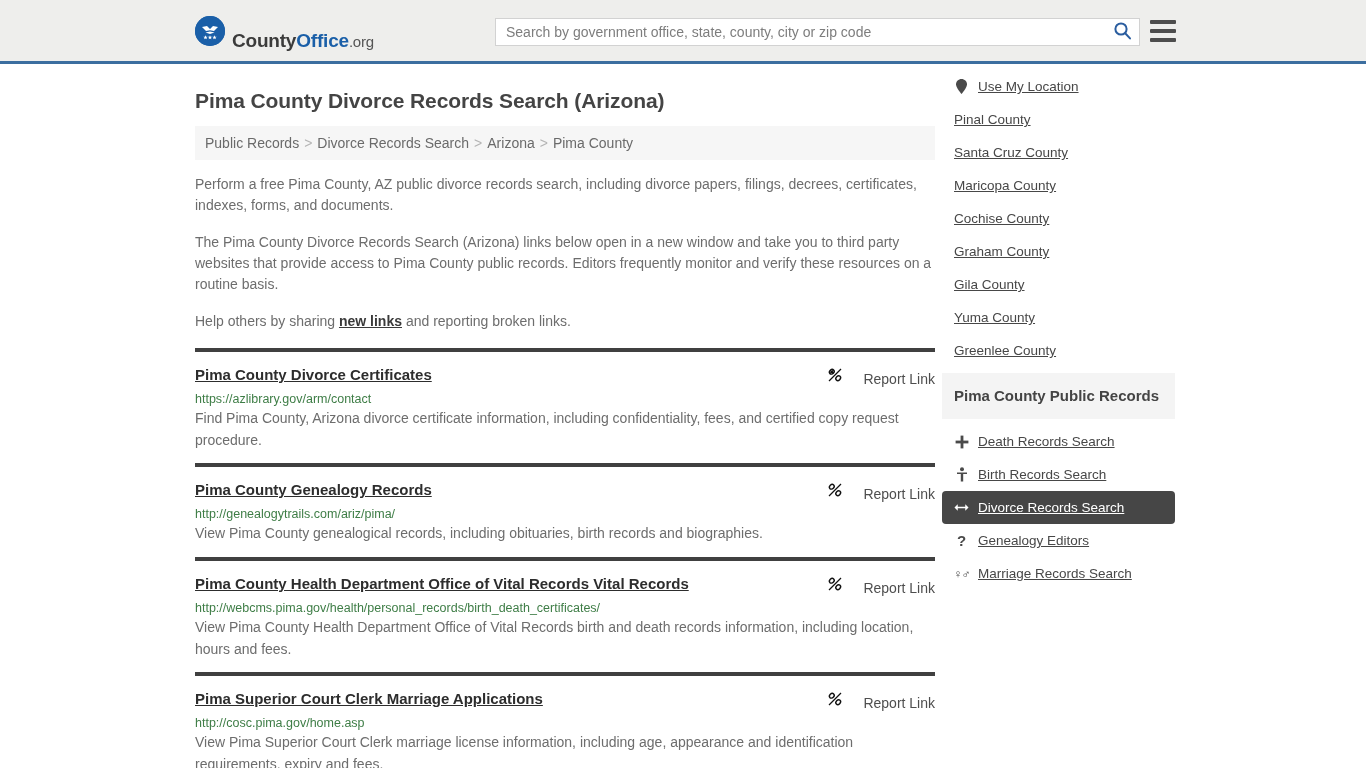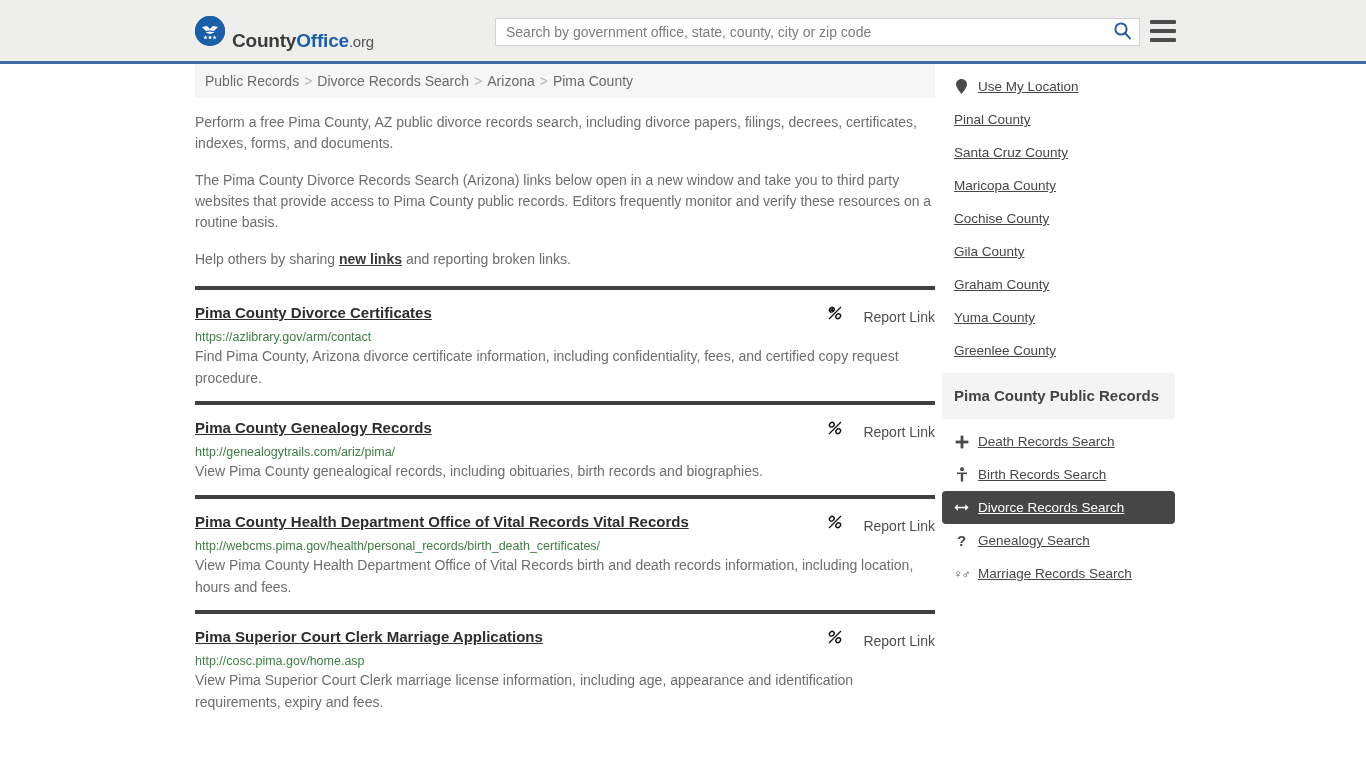--- a/index.html
+++ b/index.html
@@ -251,20 +251,21 @@
     <span></span>
     <span></span>
     <span></span>
   </div>
 </div>
 
 <div class="page">
 
   <div class="content-col">
 
+    <h1 class="page-title">Pima County Divorce Records Search (Arizona)</h1>
 
     <div class="breadcrumb">
       <a>Public Records</a><span class="sep">&gt;</span><a>Divorce Records Search</a><span class="sep">&gt;</span><a>Arizona</a><span class="sep">&gt;</span><a>Pima County</a>
     </div>
 
     <div class="intro">
       <p>Perform a free Pima County, AZ public divorce records search, including divorce papers, filings, decrees, certificates, indexes, forms, and documents.</p>
       <p>The Pima County Divorce Records Search (Arizona) links below open in a new window and take you to third party websites that provide access to Pima County public records. Editors frequently monitor and verify these resources on a routine basis.</p>
       <p><span>Help others by sharing </span><a>new links</a><span> and reporting broken links.</span></p>
     </div>
@@ -373,26 +374,26 @@
           <span class="side-label">Maricopa County</span>
         </li>
 
         <li class="side-item no-icon">
 
           <span class="side-label">Cochise County</span>
         </li>
 
         <li class="side-item no-icon">
 
+          <span class="side-label">Graham County</span>
+        </li>
+
+        <li class="side-item no-icon">
+
           <span class="side-label">Gila County</span>
-        </li>
-
-        <li class="side-item no-icon">
-
-          <span class="side-label">Graham County</span>
         </li>
 
         <li class="side-item no-icon">
 
           <span class="side-label">Yuma County</span>
         </li>
 
         <li class="side-item no-icon">
 
           <span class="side-label">Greenlee County</span>
@@ -428,21 +429,21 @@
           <span class="side-icon">
             <svg width="16" height="11" viewBox="0 0 16 11">
               <path d="M0.5 5.5 L4 2 L4 4.6 L12 4.6 L12 2 L15.5 5.5 L12 9 L12 6.4 L4 6.4 L4 9 Z" fill="currentColor"></path>
             </svg>
           </span>
           <span class="side-label">Divorce Records Search</span>
         </li>
 
         <li class="side-item">
           <span class="side-icon" style="font-weight:bold;font-size:15px;">?</span>
-          <span class="side-label">Genealogy Search</span>
+          <span class="side-label">Genealogy Editors</span>
         </li>
 
         <li class="side-item">
           <span class="side-icon" style="font-weight:bold;font-size:12px;letter-spacing:-1px;">♀♂</span>
           <span class="side-label">Marriage Records Search</span>
         </li>
       </ul>
     </div>
 
   </div>

